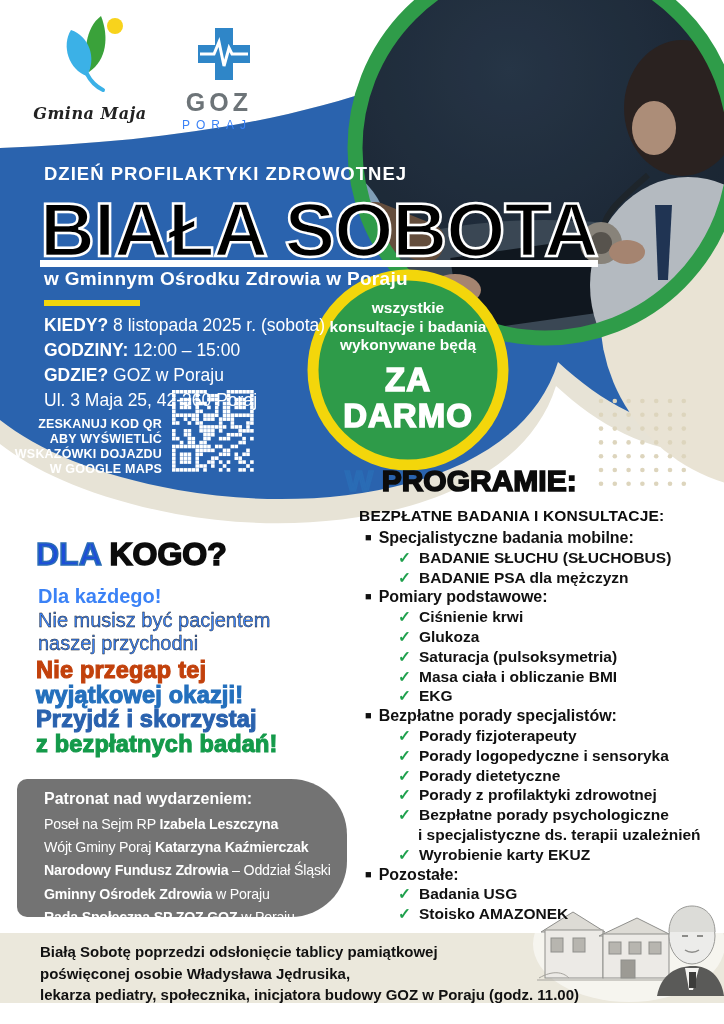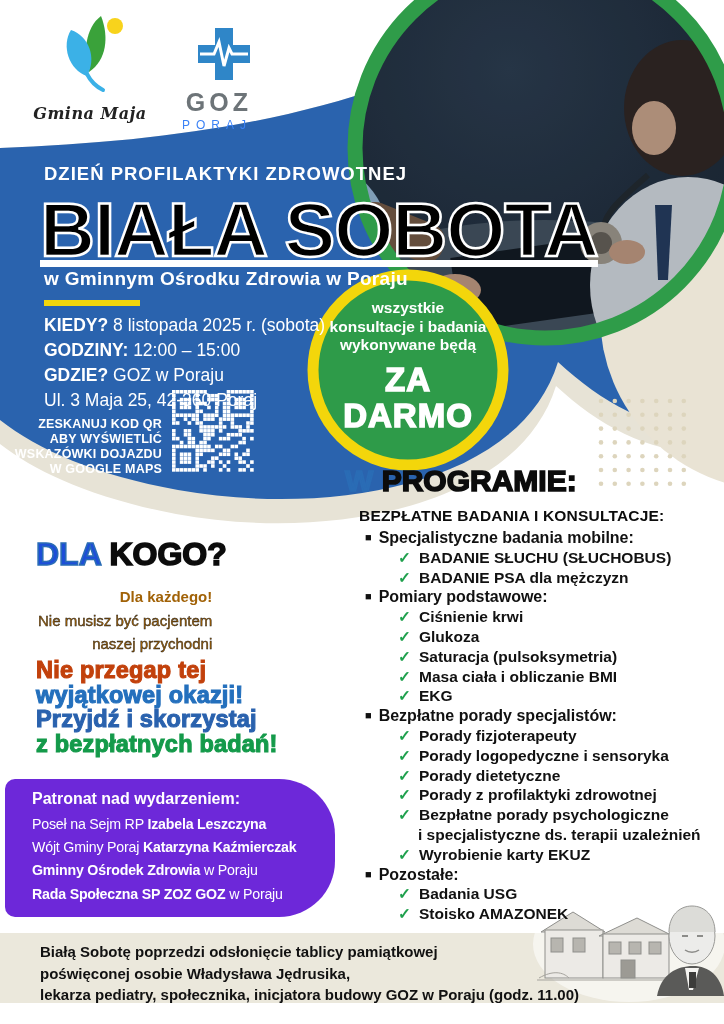--- a/index.html
+++ b/index.html
@@ -37,28 +37,28 @@
   .prog-list{left:365px;top:528px;z-index:3;color:#111;font-size:15.5px;line-height:19.8px;width:350px;}
   .pg-label{font-weight:bold;font-size:16px;white-space:nowrap;}
   .pg-bullet{display:inline-block;font-size:11px;vertical-align:2px;margin-right:7px;}
   .pg-item{padding-left:33px;font-weight:bold;white-space:nowrap;}
   .pg-item .check{color:#1fa04d;margin-right:8px;font-weight:bold;}
   .pg-item.cont{padding-left:53px;}
   
   .aud-heading{left:36px;top:536px;z-index:3;font-size:32px;font-weight:bold;
     -webkit-text-stroke:1.6px currentColor;color:#0c0c0c;white-space:nowrap;}
   .aud-heading .accent{color:#1d4ed8;-webkit-text-stroke:1.6px #2a6cb5;}
-  .aud-intro{left:38px;top:585px;z-index:3;color:#a16207;font-size:15px;line-height:23.5px;text-align:right;}
+  .aud-intro{left:38px;top:585px;z-index:3;color:#3b82f6;font-size:20px;line-height:23.5px;}
   .aud-intro .strong{font-weight:bold;}
   .aud-intro .mid{-webkit-text-stroke:.4px #151515;}
   .aud-cta{left:36px;top:658px;z-index:3;font-size:23.5px;line-height:24.6px;font-weight:bold;
     letter-spacing:.2px;white-space:nowrap;}
   .cta-line{-webkit-text-stroke:1.1px currentColor;}
   
-  .patronage{left:5px;top:779px;width:330px;height:138px;z-index:3;background:#6d28d9;
+  .patronage{left:17px;top:779px;width:330px;height:138px;z-index:3;background:#737373;
     border-radius:10px 56px 56px 10px;color:#fff;box-sizing:border-box;padding:11px 0 0 27px;}
   .pat-title{font-size:16px;font-weight:bold;margin-bottom:5px;}
   .pat-row{font-size:14.2px;line-height:23.2px;letter-spacing:-.2px;white-space:nowrap;}
   .pat-row .b{font-weight:bold;}
   
   .footer-band{left:0;top:933px;width:724px;height:70px;background:#ebe8dc;z-index:1;}
   .footer-text{left:40px;top:941px;z-index:3;color:#111;font-size:15px;font-weight:bold;line-height:21.5px;}
   .sketches{left:533px;top:874px;z-index:2;}
 </style>
 </head>
@@ -491,20 +491,21 @@
       <div class="cta-line" style="color: rgb(36, 112, 189);">wyjątkowej okazji!</div>
       <div class="cta-line" style="color: rgb(42, 98, 174);">Przyjdź i skorzystaj</div>
       <div class="cta-line" style="color: rgb(20, 154, 74);">z bezpłatnych badań!</div>
     </div>
 
   <div class="abs patronage">
     <div class="pat-title">Patronat nad wydarzeniem:</div>
     <div id="pat-rows">
         <div class="pat-row"><span>Poseł na Sejm RP </span><span class="b">Izabela Leszczyna</span></div>
         <div class="pat-row"><span>Wójt Gminy Poraj </span><span class="b">Katarzyna Kaźmierczak</span></div>
+        <div class="pat-row"><span class="b">Narodowy Fundusz Zdrowia</span><span> – Oddział Śląski</span></div>
         <div class="pat-row"><span class="b">Gminny Ośrodek Zdrowia</span><span> w Poraju</span></div>
         <div class="pat-row"><span class="b">Rada Społeczna SP ZOZ GOZ</span><span> w Poraju</span></div>
       </div>
   </div>
 
   <div class="abs footer-band"></div>
   <svg class="abs sketches" width="192" height="128" viewBox="0 0 192 128">
     <ellipse cx="96" cy="70" rx="96" ry="58" fill="#ffffff" opacity="0.55"></ellipse>
     <g stroke="#8f8f8c" fill="#eceae6">
       <polygon points="8,58 40,38 72,58" fill="#dddbd5"></polygon>

